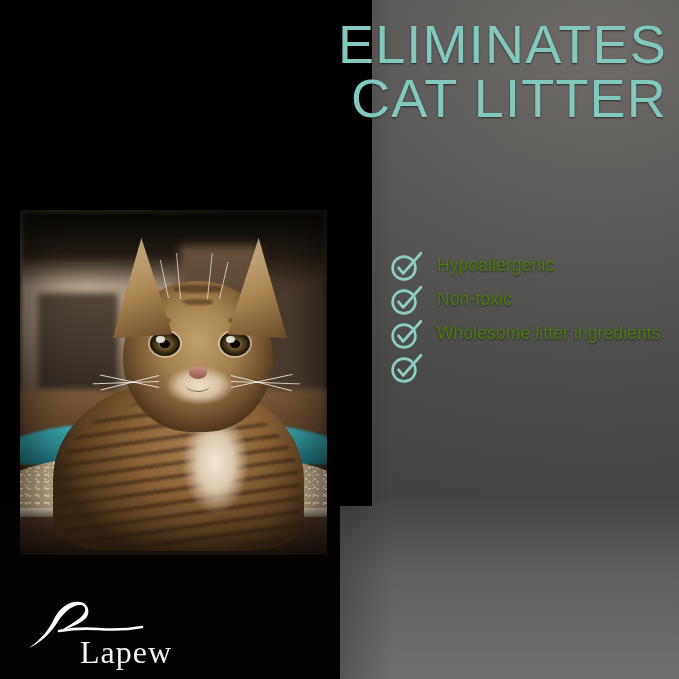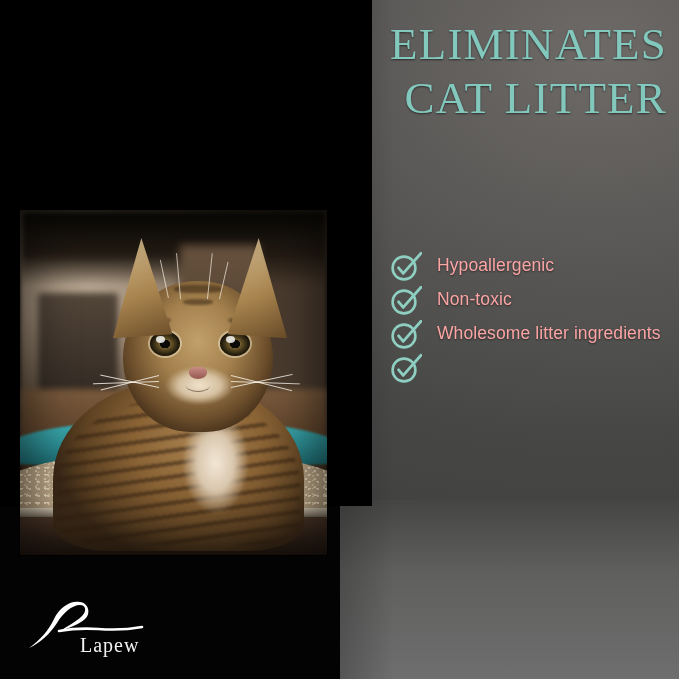--- a/index.html
+++ b/index.html
@@ -17,30 +17,30 @@
     background:linear-gradient(180deg,#454644 0%,#5f5f5e 40%,#6e6e6e 100%);}
   .bg-vert{position:absolute;inset:0;
     background:linear-gradient(90deg, rgba(10,10,10,.95) 0%, rgba(30,30,30,.55) 44%, rgba(0,0,0,0) 58%);}
 
   
   .black-panel{position:absolute;left:0;top:0;width:372px;height:506px;background:#000;}
   .black-panel-tail{position:absolute;left:0;top:506px;width:340px;height:173px;background:#030303;}
 
   
   .headline{position:absolute;right:12px;top:17px;width:420px;text-align:right;
-    font-family:Liberation Serif, serif;color:#83c8bd;
-    font-size:45px;line-height:54px;letter-spacing:1.2px;
+    font-family:Liberation Sans, sans-serif;color:#83c8bd;
+    font-size:54px;line-height:54px;letter-spacing:1.2px;
     text-shadow:0 1px 2px rgba(0,0,0,.55);}
   .headline .hl{display:block;white-space:nowrap;}
 
   
   .benefits{position:absolute;left:390px;top:250px;width:285px;}
   .benefit{display:flex;align-items:flex-start;margin-bottom:3px;}
   .benefit .chk{flex:0 0 auto;width:32px;height:31px;margin-right:15px;position:relative;top:1px;}
-  .benefit .btext{color:#fca5a5;font-size:17.5px;line-height:30px;
+  .benefit .btext{color:#4d7c0f;font-size:17.5px;line-height:30px;
      letter-spacing:.1px;text-shadow:0 1px 2px rgba(0,0,0,.5);}
 
   
   .photo{position:absolute;left:20px;top:210px;width:307px;height:345px;overflow:hidden;
     background:#130f0c;box-shadow:0 0 0 1px #000;}
   .photo .scene{position:absolute;inset:0;}
 
   .room{position:absolute;left:0;top:0;width:100%;height:74%;
     background:
       radial-gradient(60% 55% at 22% 30%, #b9a893 0%, #9d8b77 38%, #6d5c4b 75%, #4a3b2e 100%),
@@ -127,21 +127,21 @@
   .tagbox{position:absolute;left:338px;top:516px;width:341px;height:129px;
     background:#131313;box-shadow:inset 0 0 0 1px #0b0b0b;}
   .tagbox .tline{position:absolute;left:34px;color:#fff;font-size:25px;letter-spacing:.2px;}
   .tagbox .t1{top:33px;}
   .tagbox .t2{top:78px;}
 
   
   .logo{position:absolute;left:26px;top:598px;width:160px;height:68px;}
   .logo .mark{position:absolute;left:0;top:0;}
   .logo .word{position:absolute;left:54px;top:36px;color:#f2f2f2;
-    font-family:"Liberation Serif",serif;font-size:20px;letter-spacing:1px;}
+    font-family:"Liberation Serif",serif;font-size:32px;letter-spacing:1px;}
 </style>
 </head>
 <body>
 
 <div id="ad">
 
   <div class="bg-base"></div>
   <div class="bg-lower"></div>
   <div class="bg-vert"></div>
 

